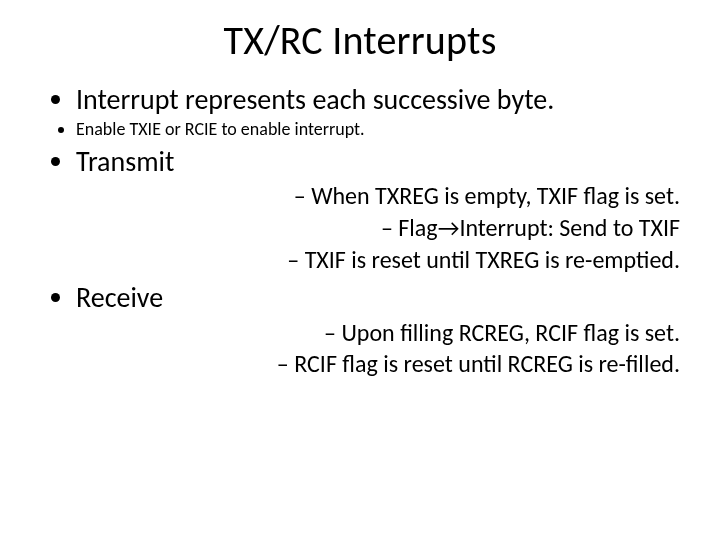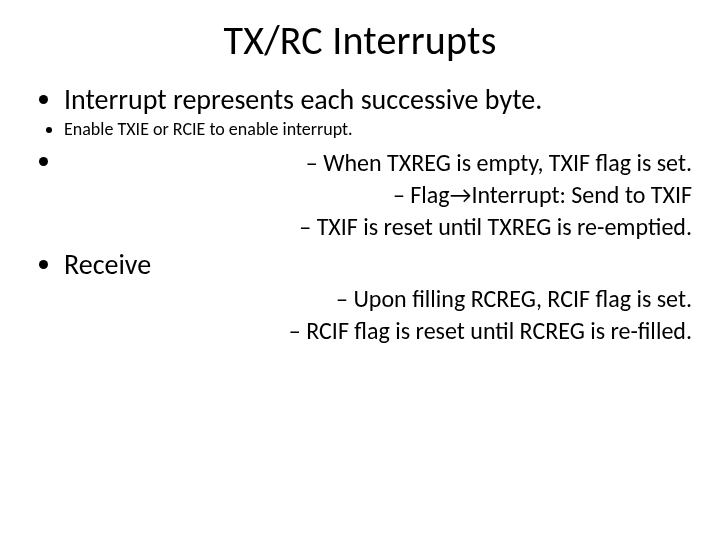--- a/index.html
+++ b/index.html
@@ -20,21 +20,21 @@
   }
   .title {
     text-align: center;
     font-size: 40px;
     font-weight: 400;
     margin: 4px 0 18px 0;
     letter-spacing: 0.2px;
   }
   ul.level1 {
     list-style: disc;
-    margin: 0;
+    margin: 12px;
     padding-left: 36px;
   }
   ul.level1 > li {
     font-size: 28px;
     line-height: 1.22;
     margin: 2px 0 2px 0;
   }
   ul.level1 > li.small {
     font-size: 18px;
     margin: 2px 0 4px 0;
@@ -57,20 +57,21 @@
 </head>
 <body>
 
 <div class="slide">
   <div class="title">TX/RC Interrupts</div>
 
   <ul class="level1">
     <li>Interrupt represents each successive byte.</li>
     <li class="small">Enable TXIE or RCIE to enable interrupt.</li>
     <li>
+      <span>Transmit</span>
       <ul class="level2">
         <li>When TXREG is empty, TXIF flag is set.</li>
         <li>Flag→Interrupt: Send to TXIF</li>
         <li>TXIF is reset until TXREG is re-emptied.</li>
       </ul>
     </li>
     <li>
       <span>Receive</span>
       <ul class="level2">
         <li>Upon filling RCREG, RCIF flag is set.</li>

